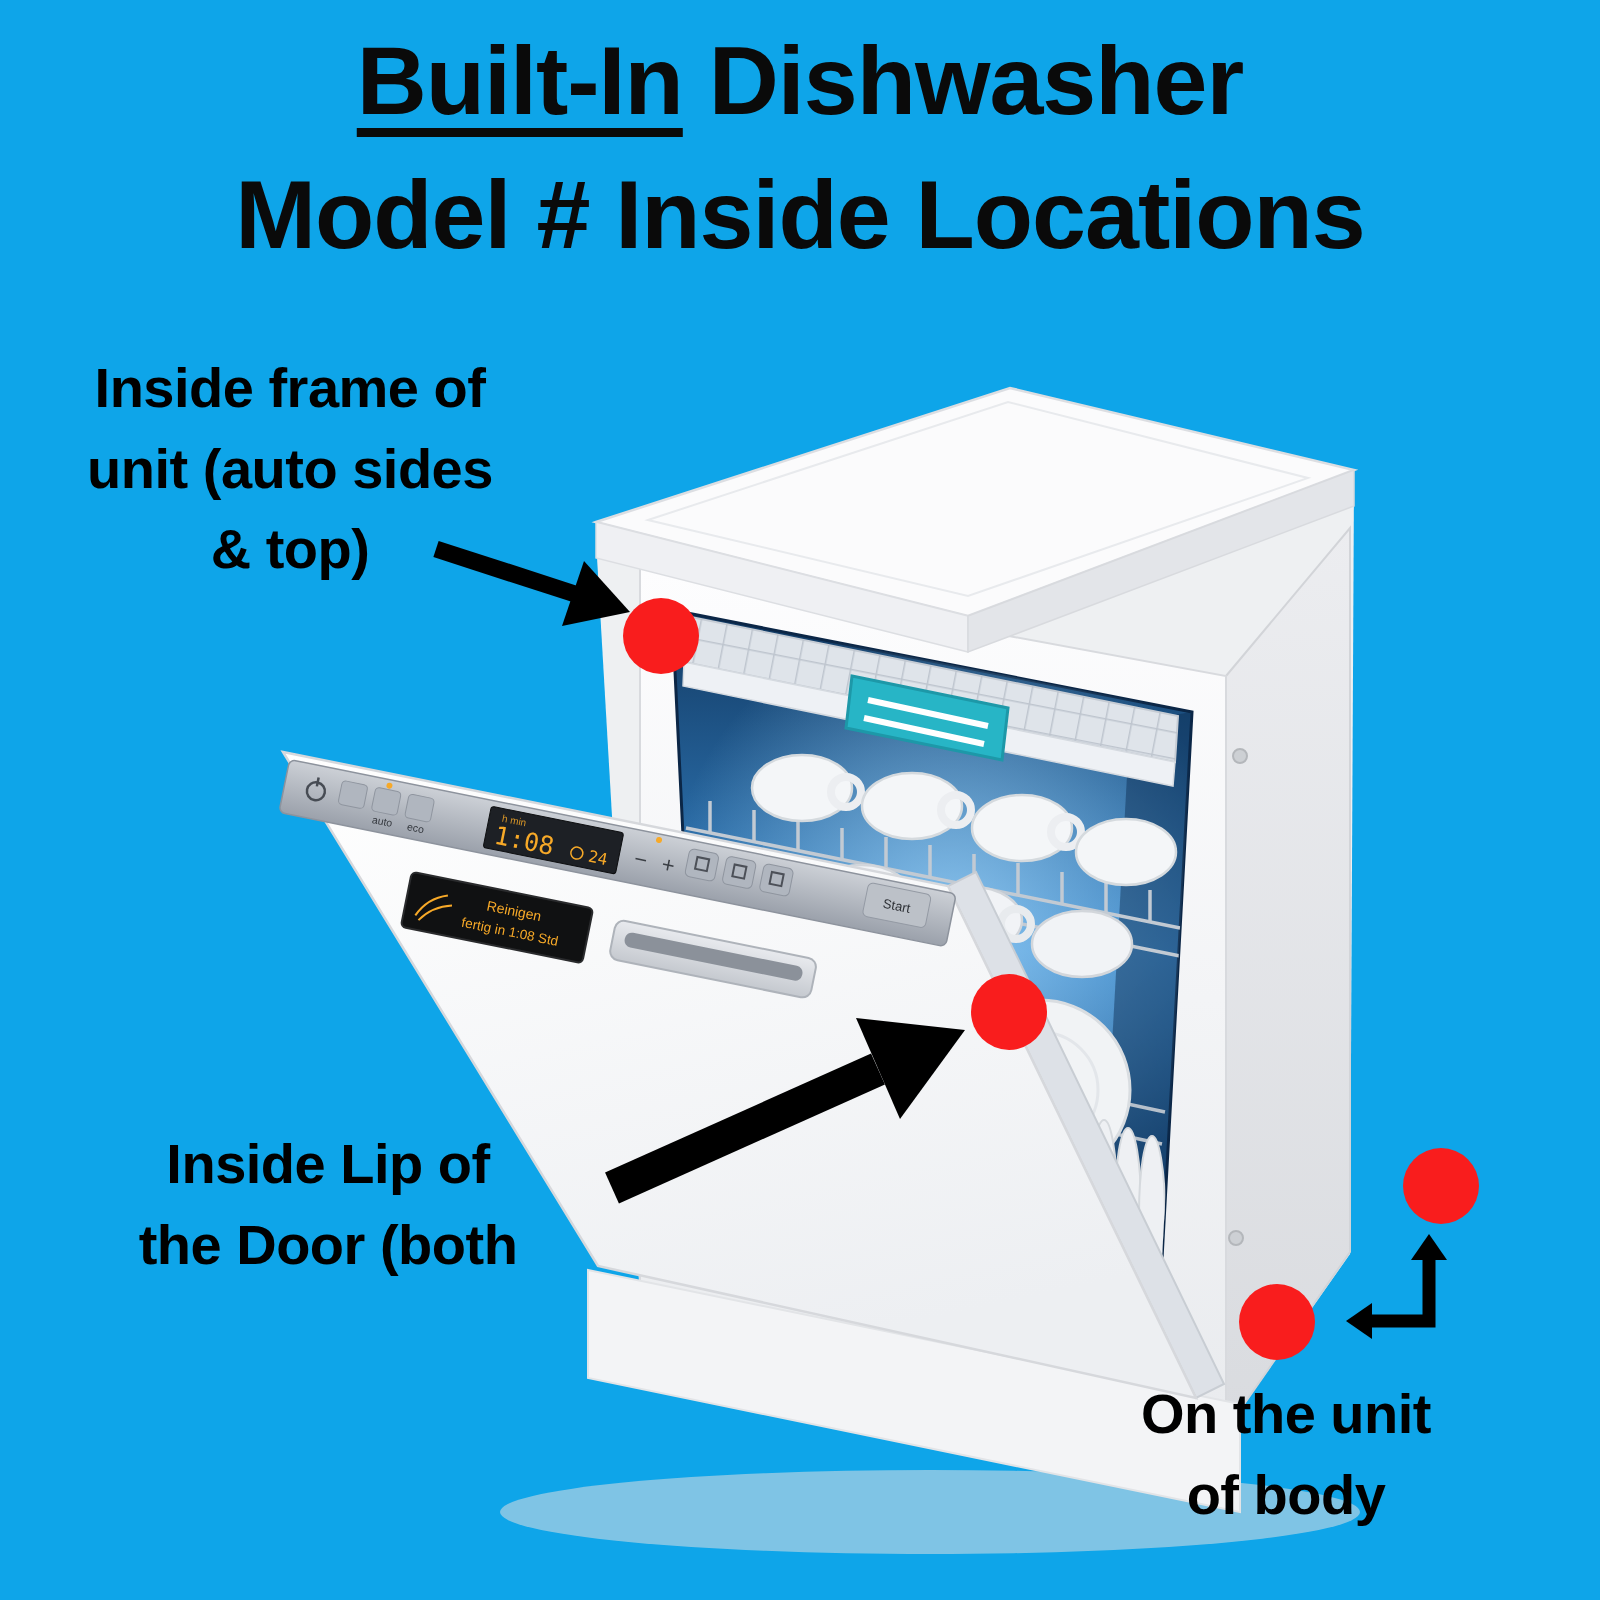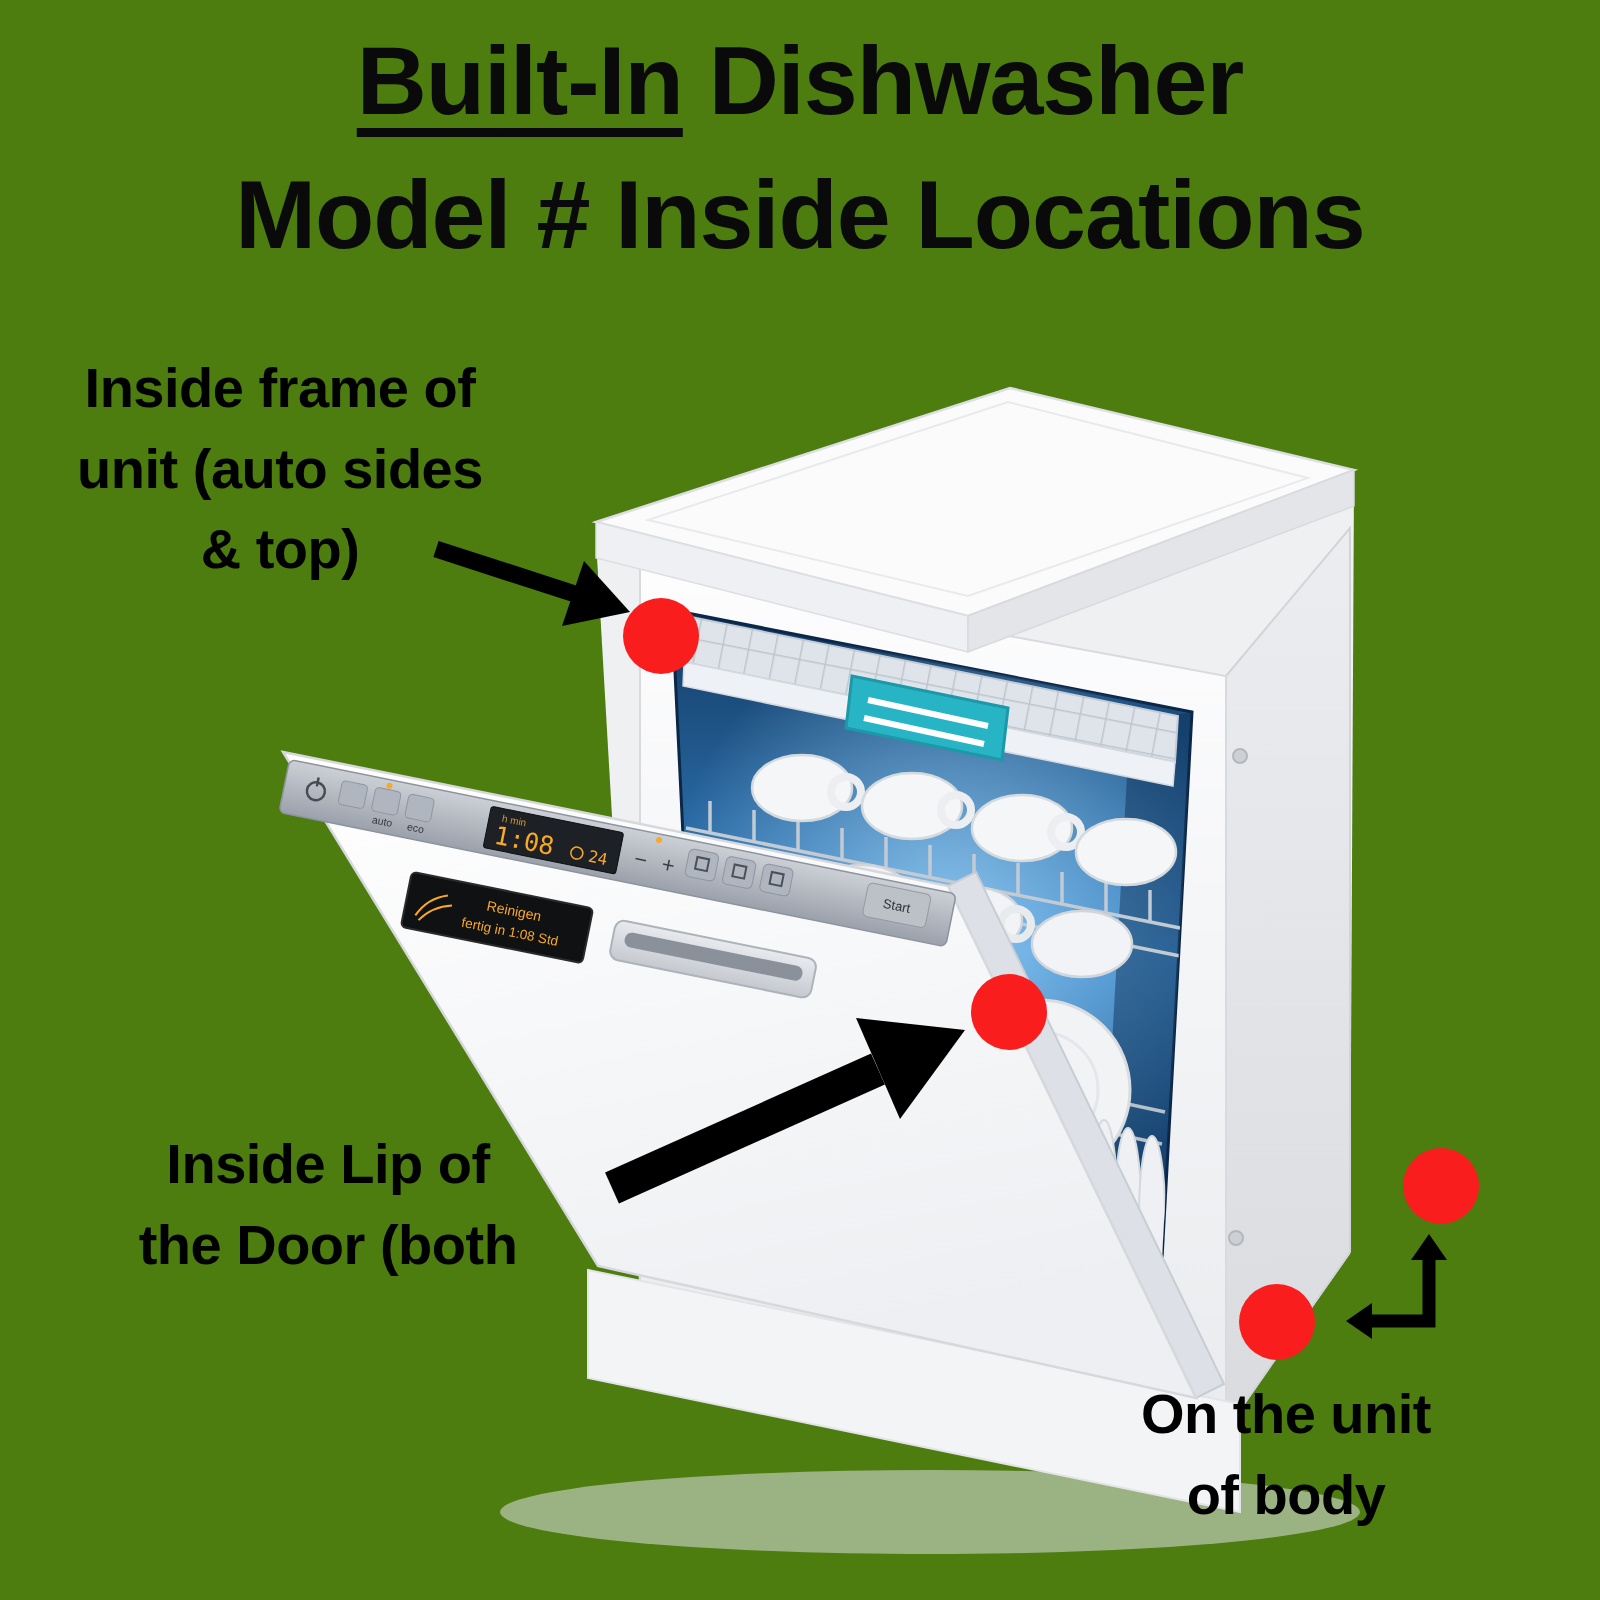--- a/index.html
+++ b/index.html
@@ -1,34 +1,34 @@
 <!DOCTYPE html>
 <html><head>
 <meta charset="utf-8">
 <title>Built-In Dishwasher Model # Sticker Locations</title>
 <style>
   html,body{margin:0;padding:0;background:#ffffff;}
   .canvas{
-    position:relative;width:1600px;height:1600px;background:#4d7c0f;overflow:hidden;
+    position:relative;width:1600px;height:1600px;background:#0ea5e9;overflow:hidden;
     font-family:"Liberation Sans", sans-serif;color:#0a0a0a;
   }
   .title{
     position:absolute;top:14px;left:0;width:1600px;text-align:center;
     font-weight:bold;font-size:97px;line-height:1.38;color:#0a0a0a;letter-spacing:-1px;
   }
   .title .underlined{
     text-decoration:underline;
     text-decoration-thickness:9px;
     text-underline-offset:14px;
   }
   .label{
     position:absolute;font-weight:bold;color:#000;text-align:center;
     font-size:56px;line-height:1.44;letter-spacing:-0.5px;z-index:4;
   }
-  .label-frame{top:348px;left:4px;width:552px;}
+  .label-frame{top:348px;left:14px;width:552px;}
   .label-door{top:1124px;left:48px;width:560px;}
   .label-body{top:1374px;left:1030px;width:512px;}
   svg.scene{position:absolute;left:0;top:0;z-index:2;}
   .panel-text{font-family:"Liberation Sans", sans-serif;}
   .panel-mono{font-family:"DejaVu Sans Mono", monospace;}
 </style>
 </head>
 <body>
 
 <div class="canvas">

